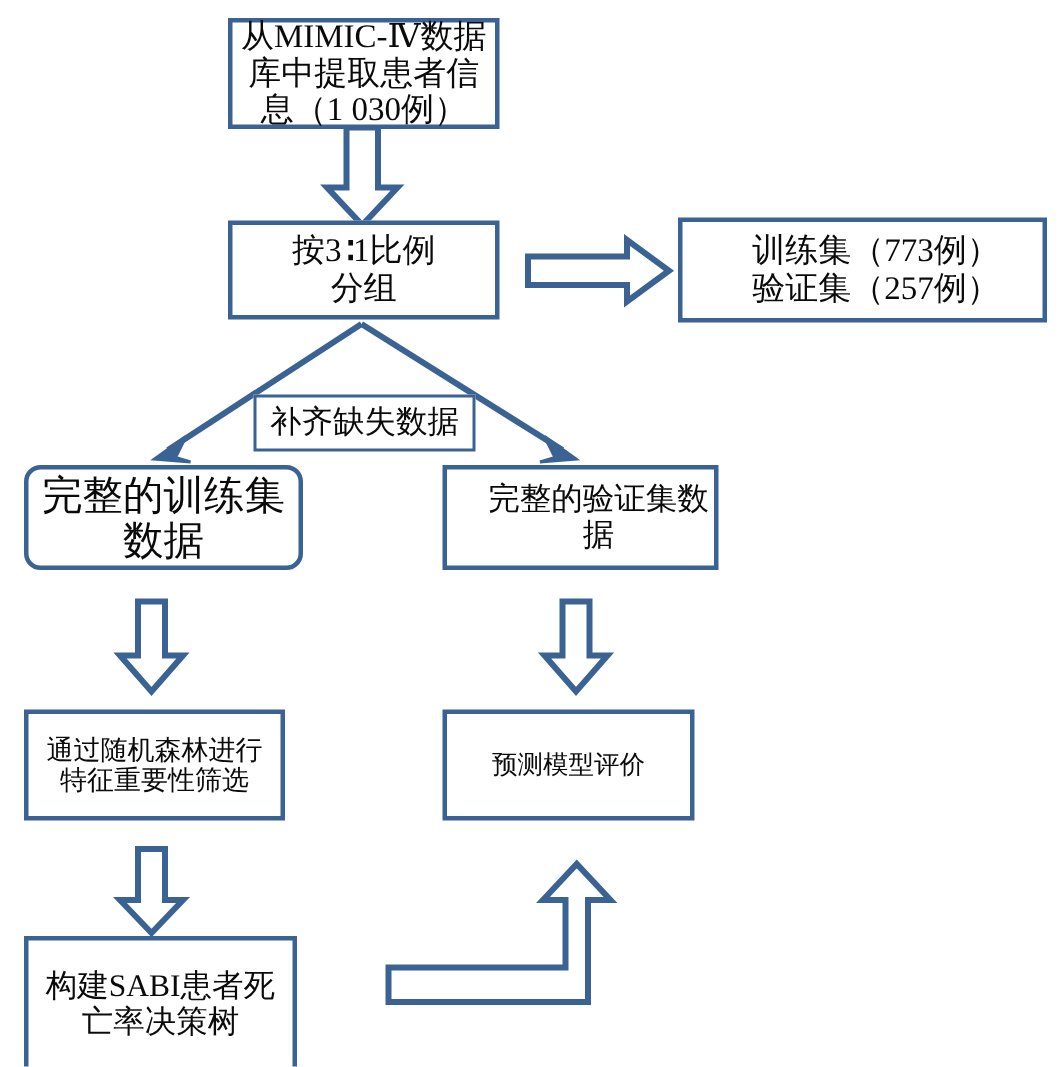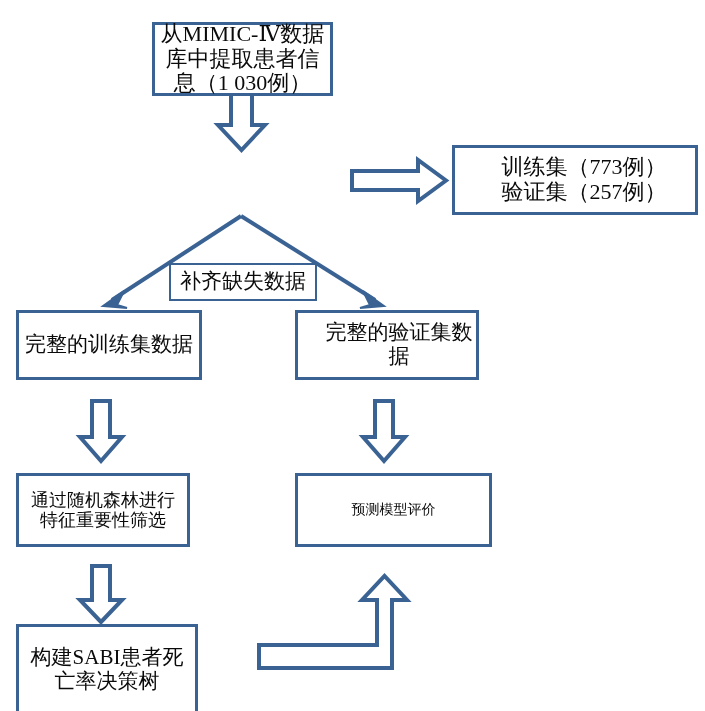--- a/index.html
+++ b/index.html
@@ -38,28 +38,28 @@
     color: #0a0a0a;
     font-family: "Liberation Serif", "DejaVu Serif", serif;
   }
   .node-box .node-text {
     display: block;
     width: 100%;
     padding: 0 2px;
     white-space: pre-line;
   }
   
-  #node-extract      { left: 152px; top: 22px;   width: 181px; height: 74px;  font-size: 22px; }
+  #node-extract      { left: 152px; top: 12px;   width: 181px; height: 74px;  font-size: 22px; }
   #node-split        { left: 152px; top: 147px; width: 181px; height: 66px;  font-size: 22px; }
   #node-sets         { left: 452px; top: 145px; width: 246px; height: 70px;  font-size: 22px; padding-left: 18px; }
   #node-impute       { left: 169px; top: 263px; width: 148px; height: 38px;  font-size: 21px; border-width: 2px; }
-  #node-train-full   { left: 16px;  top: 310px; width: 186px; height: 70px;  font-size: 21px; }
+  #node-train-full   { left: 16px;  top: 310px; width: 186px; height: 70px;  font-size: 27px; border-radius: 11px; }
   #node-valid-full   { left: 295px; top: 310px; width: 184px; height: 70px;  font-size: 21px; padding-left: 24px; }
   #node-rf           { left: 16px;  top: 473px; width: 174px; height: 74px;  font-size: 18px; }
-  #node-evaluate     { left: 295px; top: 473px; width: 197px; height: 74px;  font-size: 14px; }
+  #node-evaluate     { left: 295px; top: 473px; width: 168px; height: 74px;  font-size: 17px; }
   #node-tree         { left: 16px;  top: 624px; width: 182px; height: 92px;  font-size: 21px; }
 </style>
 </head>
 <body>
 
 <div id="flowchart-root">
 
   <svg class="flow-canvas" viewBox="0 0 705 711">
 
     <g>
@@ -96,20 +96,24 @@
     </g>
 
   </svg>
 
   <div class="node-box" id="node-extract">
     <span class="node-text">从MIMIC-Ⅳ数据
 库中提取患者信
 息（1 030例）</span>
   </div>
 
+  <div class="node-box" id="node-split">
+    <span class="node-text">按3∶1比例
+分组</span>
+  </div>
 
   <div class="node-box" id="node-sets">
     <span class="node-text">训练集（773例）
 验证集（257例）</span>
   </div>
 
   <div class="node-box" id="node-impute">
     <span class="node-text">补齐缺失数据</span>
   </div>
 

